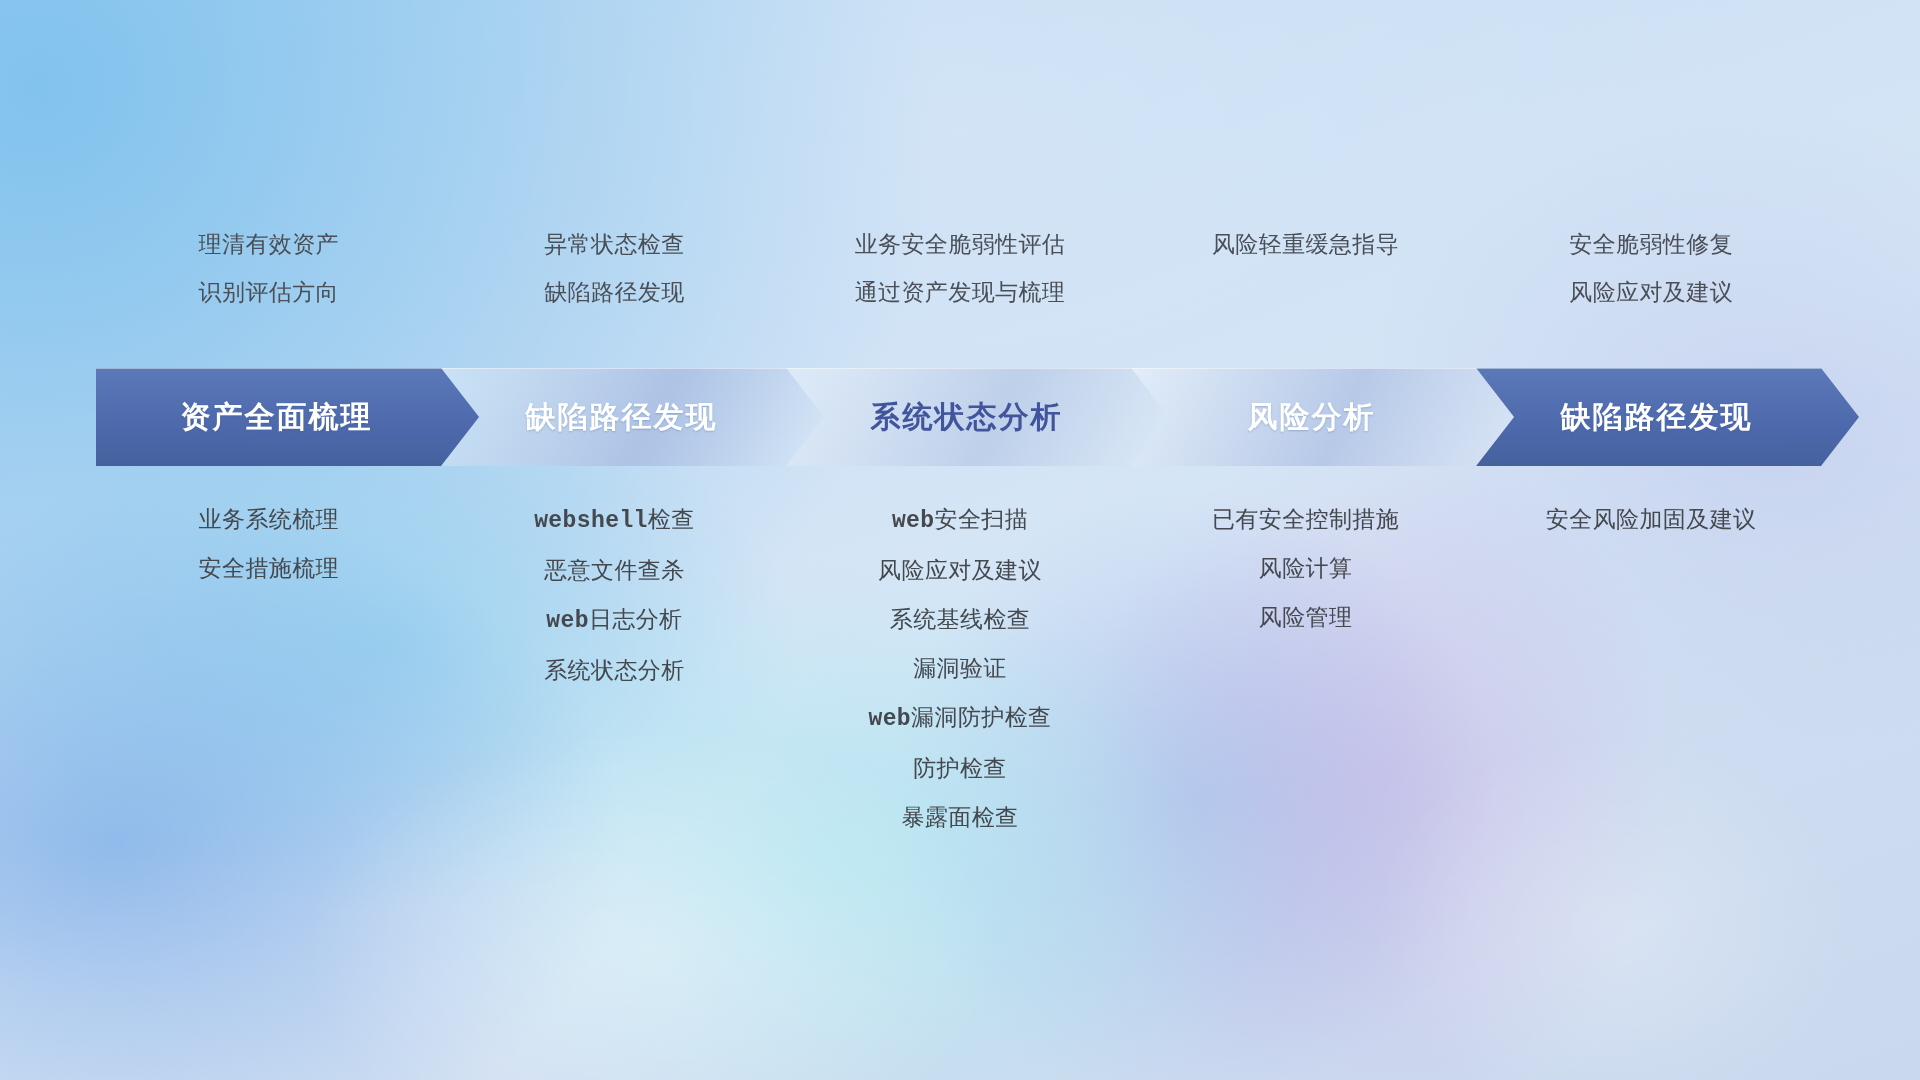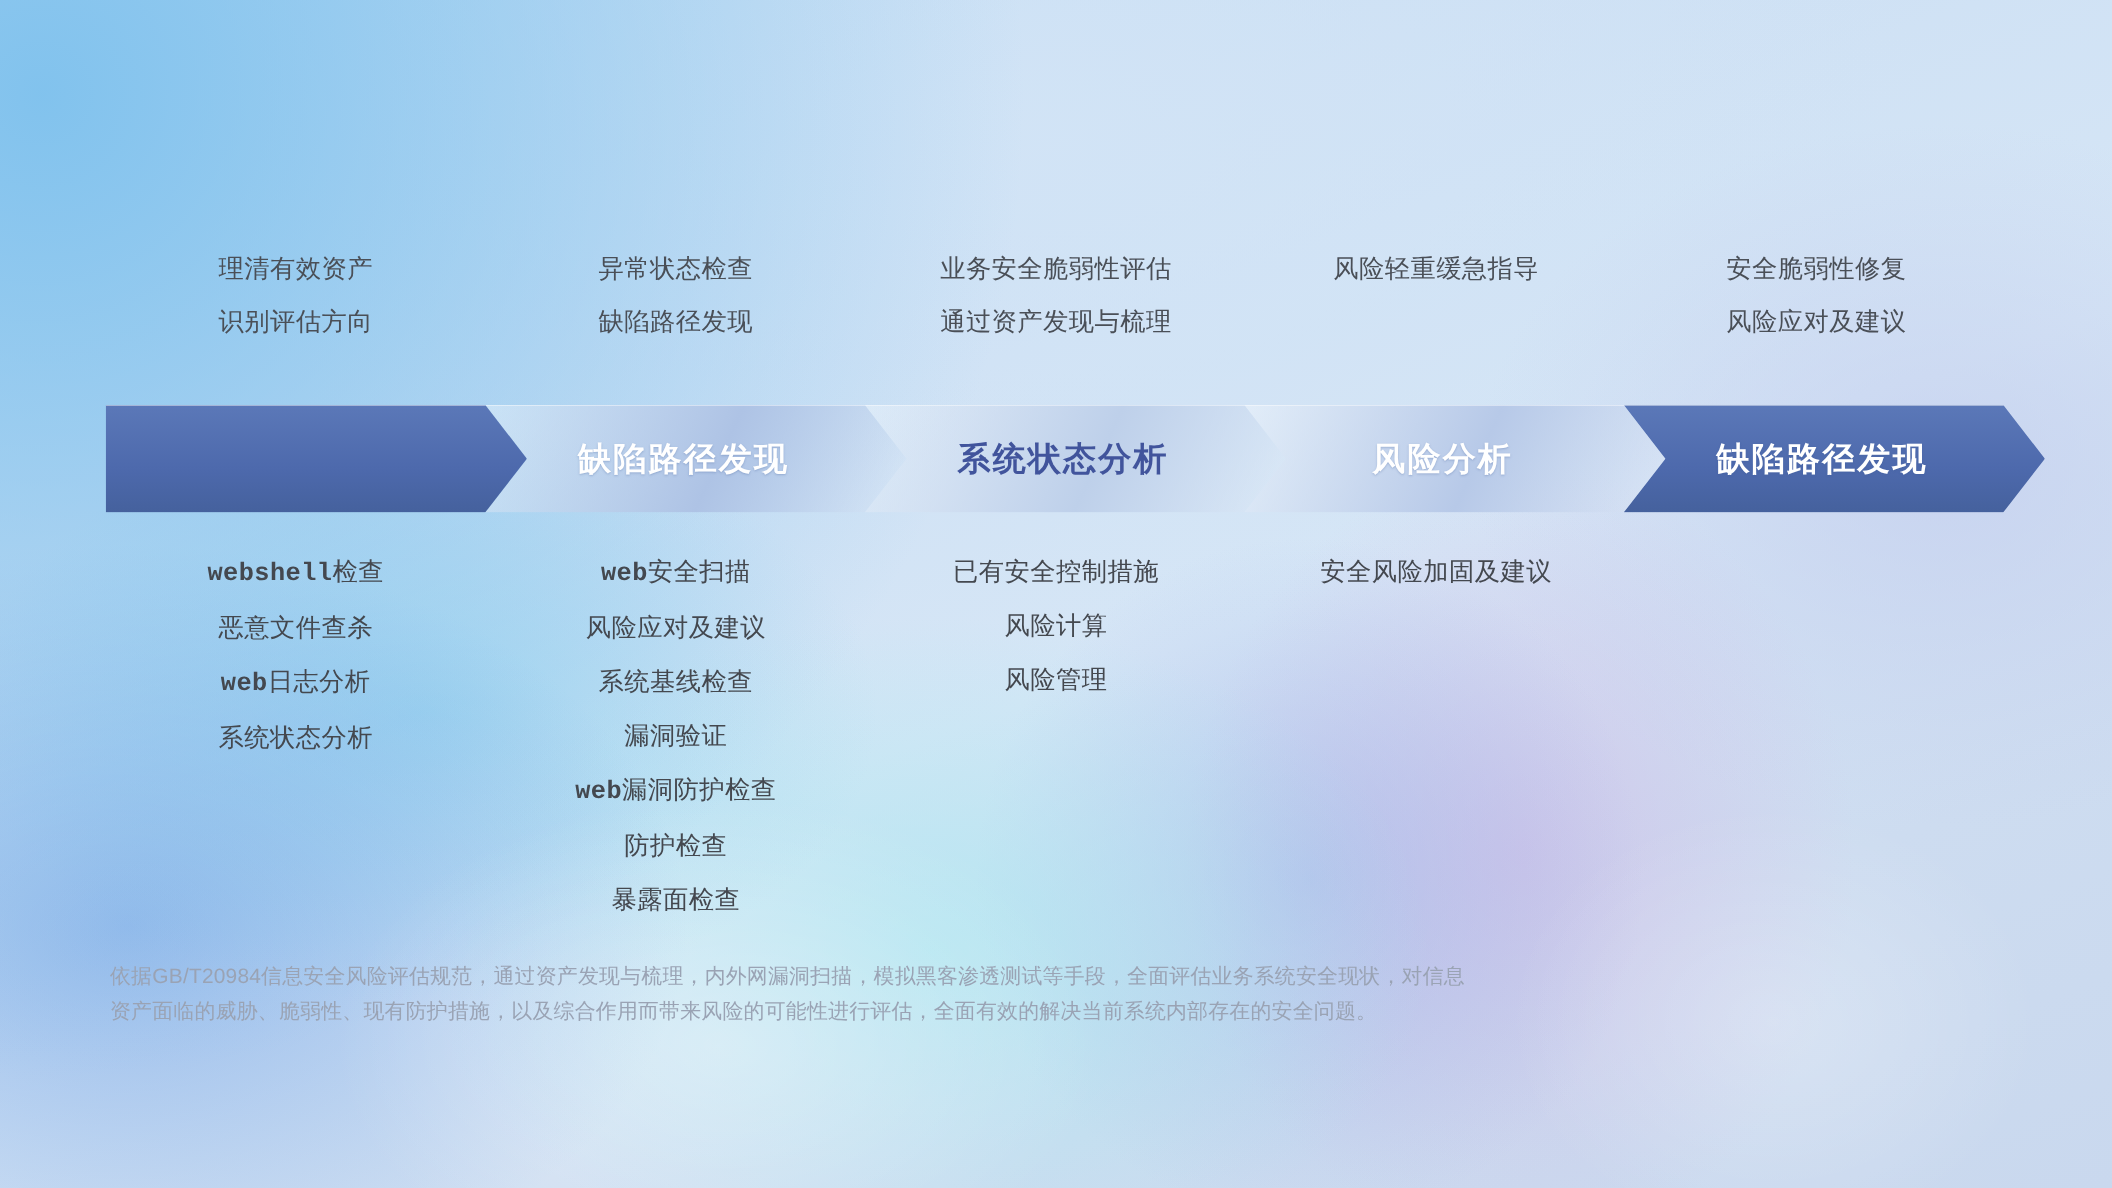--- a/index.html
+++ b/index.html
@@ -167,20 +167,21 @@
     <div class="col">
         <div class="top-item">安全脆弱性修复</div>
         <div class="top-item">风险应对及建议</div>
       </div>
   </div>
 
   <div id="chevron-band">
       <div class="chev c-dark" style="left: 0px; width: 383px; z-index: 5;">
         <div class="shape" style="background: linear-gradient(rgb(91, 120, 184) 0%, rgb(77, 105, 172) 60%, rgb(69, 97, 157) 100%);"></div>
         <div class="edge"></div>
+        <div class="label" style="color: rgb(255, 255, 255); text-shadow: rgba(60, 90, 150, 0.3) 0px 1px 2px;">资产全面梳理</div>
       </div>
       <div class="chev c-mid has-notch" style="left: 345px; width: 383px; z-index: 4;">
         <div class="shape" style="background: linear-gradient(115deg, rgba(255, 255, 255, 0.35) 0%, rgb(174, 195, 229) 55%, rgba(255, 255, 255, 0.18) 100%);"></div>
         <div class="edge"></div>
         <div class="label" style="color: rgb(255, 255, 255); text-shadow: rgba(60, 90, 150, 0.3) 0px 1px 2px;">缺陷路径发现</div>
       </div>
       <div class="chev c-light has-notch" style="left: 690px; width: 383px; z-index: 3;">
         <div class="shape" style="background: linear-gradient(115deg, rgba(255, 255, 255, 0.35) 0%, rgb(190, 208, 234) 55%, rgba(255, 255, 255, 0.18) 100%);"></div>
         <div class="edge"></div>
         <div class="label" style="color: rgb(65, 84, 156);">系统状态分析</div>
@@ -191,20 +192,24 @@
         <div class="label" style="color: rgb(255, 255, 255); text-shadow: rgba(60, 90, 150, 0.3) 0px 1px 2px;">风险分析</div>
       </div>
       <div class="chev c-dark has-notch" style="left: 1380px; width: 383px; z-index: 1;">
         <div class="shape" style="background: linear-gradient(rgb(91, 120, 184) 0%, rgb(77, 105, 172) 60%, rgb(69, 97, 157) 100%);"></div>
         <div class="edge"></div>
         <div class="label" style="color: rgb(255, 255, 255); text-shadow: rgba(60, 90, 150, 0.3) 0px 1px 2px;">缺陷路径发现</div>
       </div>
     </div>
 
   <div class="row" id="bottom-labels">
+    <div class="col">
+        <div class="bot-item">业务系统梳理</div>
+        <div class="bot-item">安全措施梳理</div>
+      </div>
     <div class="col">
         <div class="bot-item"><b>webshell</b>检查</div>
         <div class="bot-item">恶意文件查杀</div>
         <div class="bot-item"><b>web</b>日志分析</div>
         <div class="bot-item">系统状态分析</div>
       </div>
     <div class="col">
         <div class="bot-item"><b>web</b>安全扫描</div>
         <div class="bot-item">风险应对及建议</div>
         <div class="bot-item">系统基线检查</div>
@@ -216,18 +221,14 @@
     <div class="col">
         <div class="bot-item">已有安全控制措施</div>
         <div class="bot-item">风险计算</div>
         <div class="bot-item">风险管理</div>
       </div>
     <div class="col">
         <div class="bot-item">安全风险加固及建议</div>
       </div>
   </div>
 
-  <div id="footer">
-    <div>依据GB/T20984信息安全风险评估规范，通过资产发现与梳理，内外网漏洞扫描，模拟黑客渗透测试等手段，全面评估业务系统安全现状，对信息</div>
-    <div>资产面临的威胁、脆弱性、现有防护措施，以及综合作用而带来风险的可能性进行评估，全面有效的解决当前系统内部存在的安全问题。</div>
-  </div>
 
 </div>
 
 </body></html>

